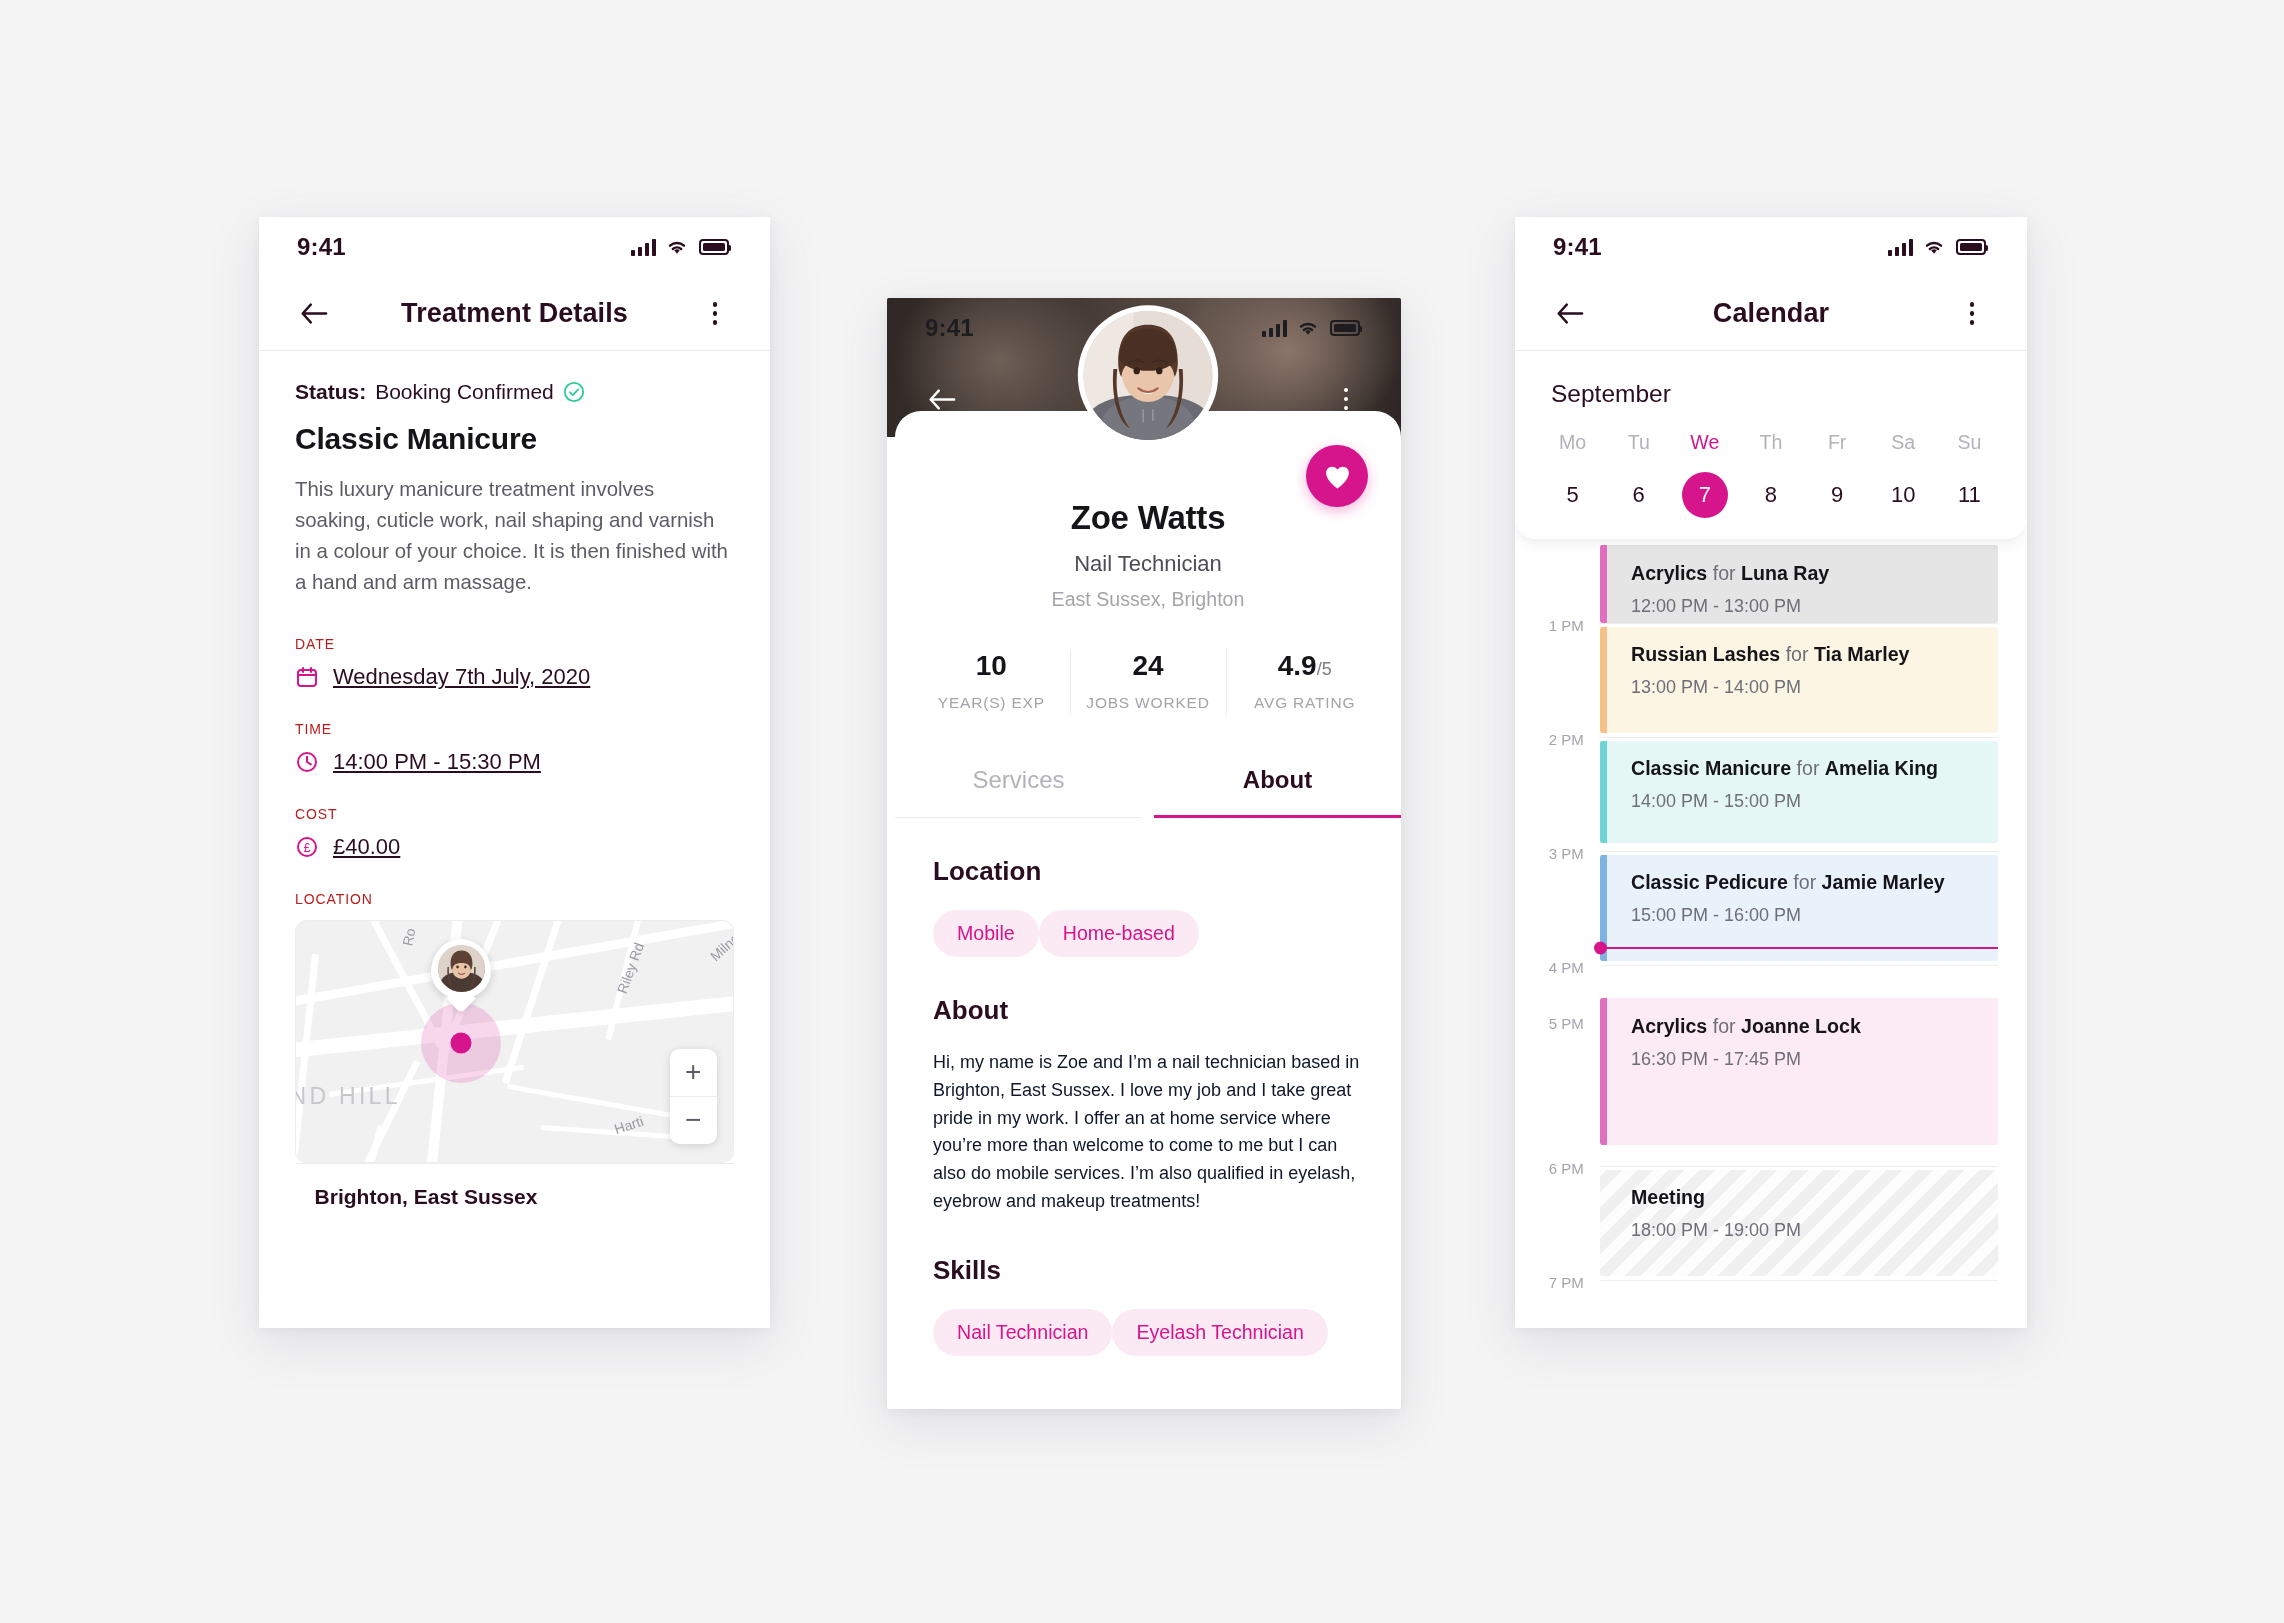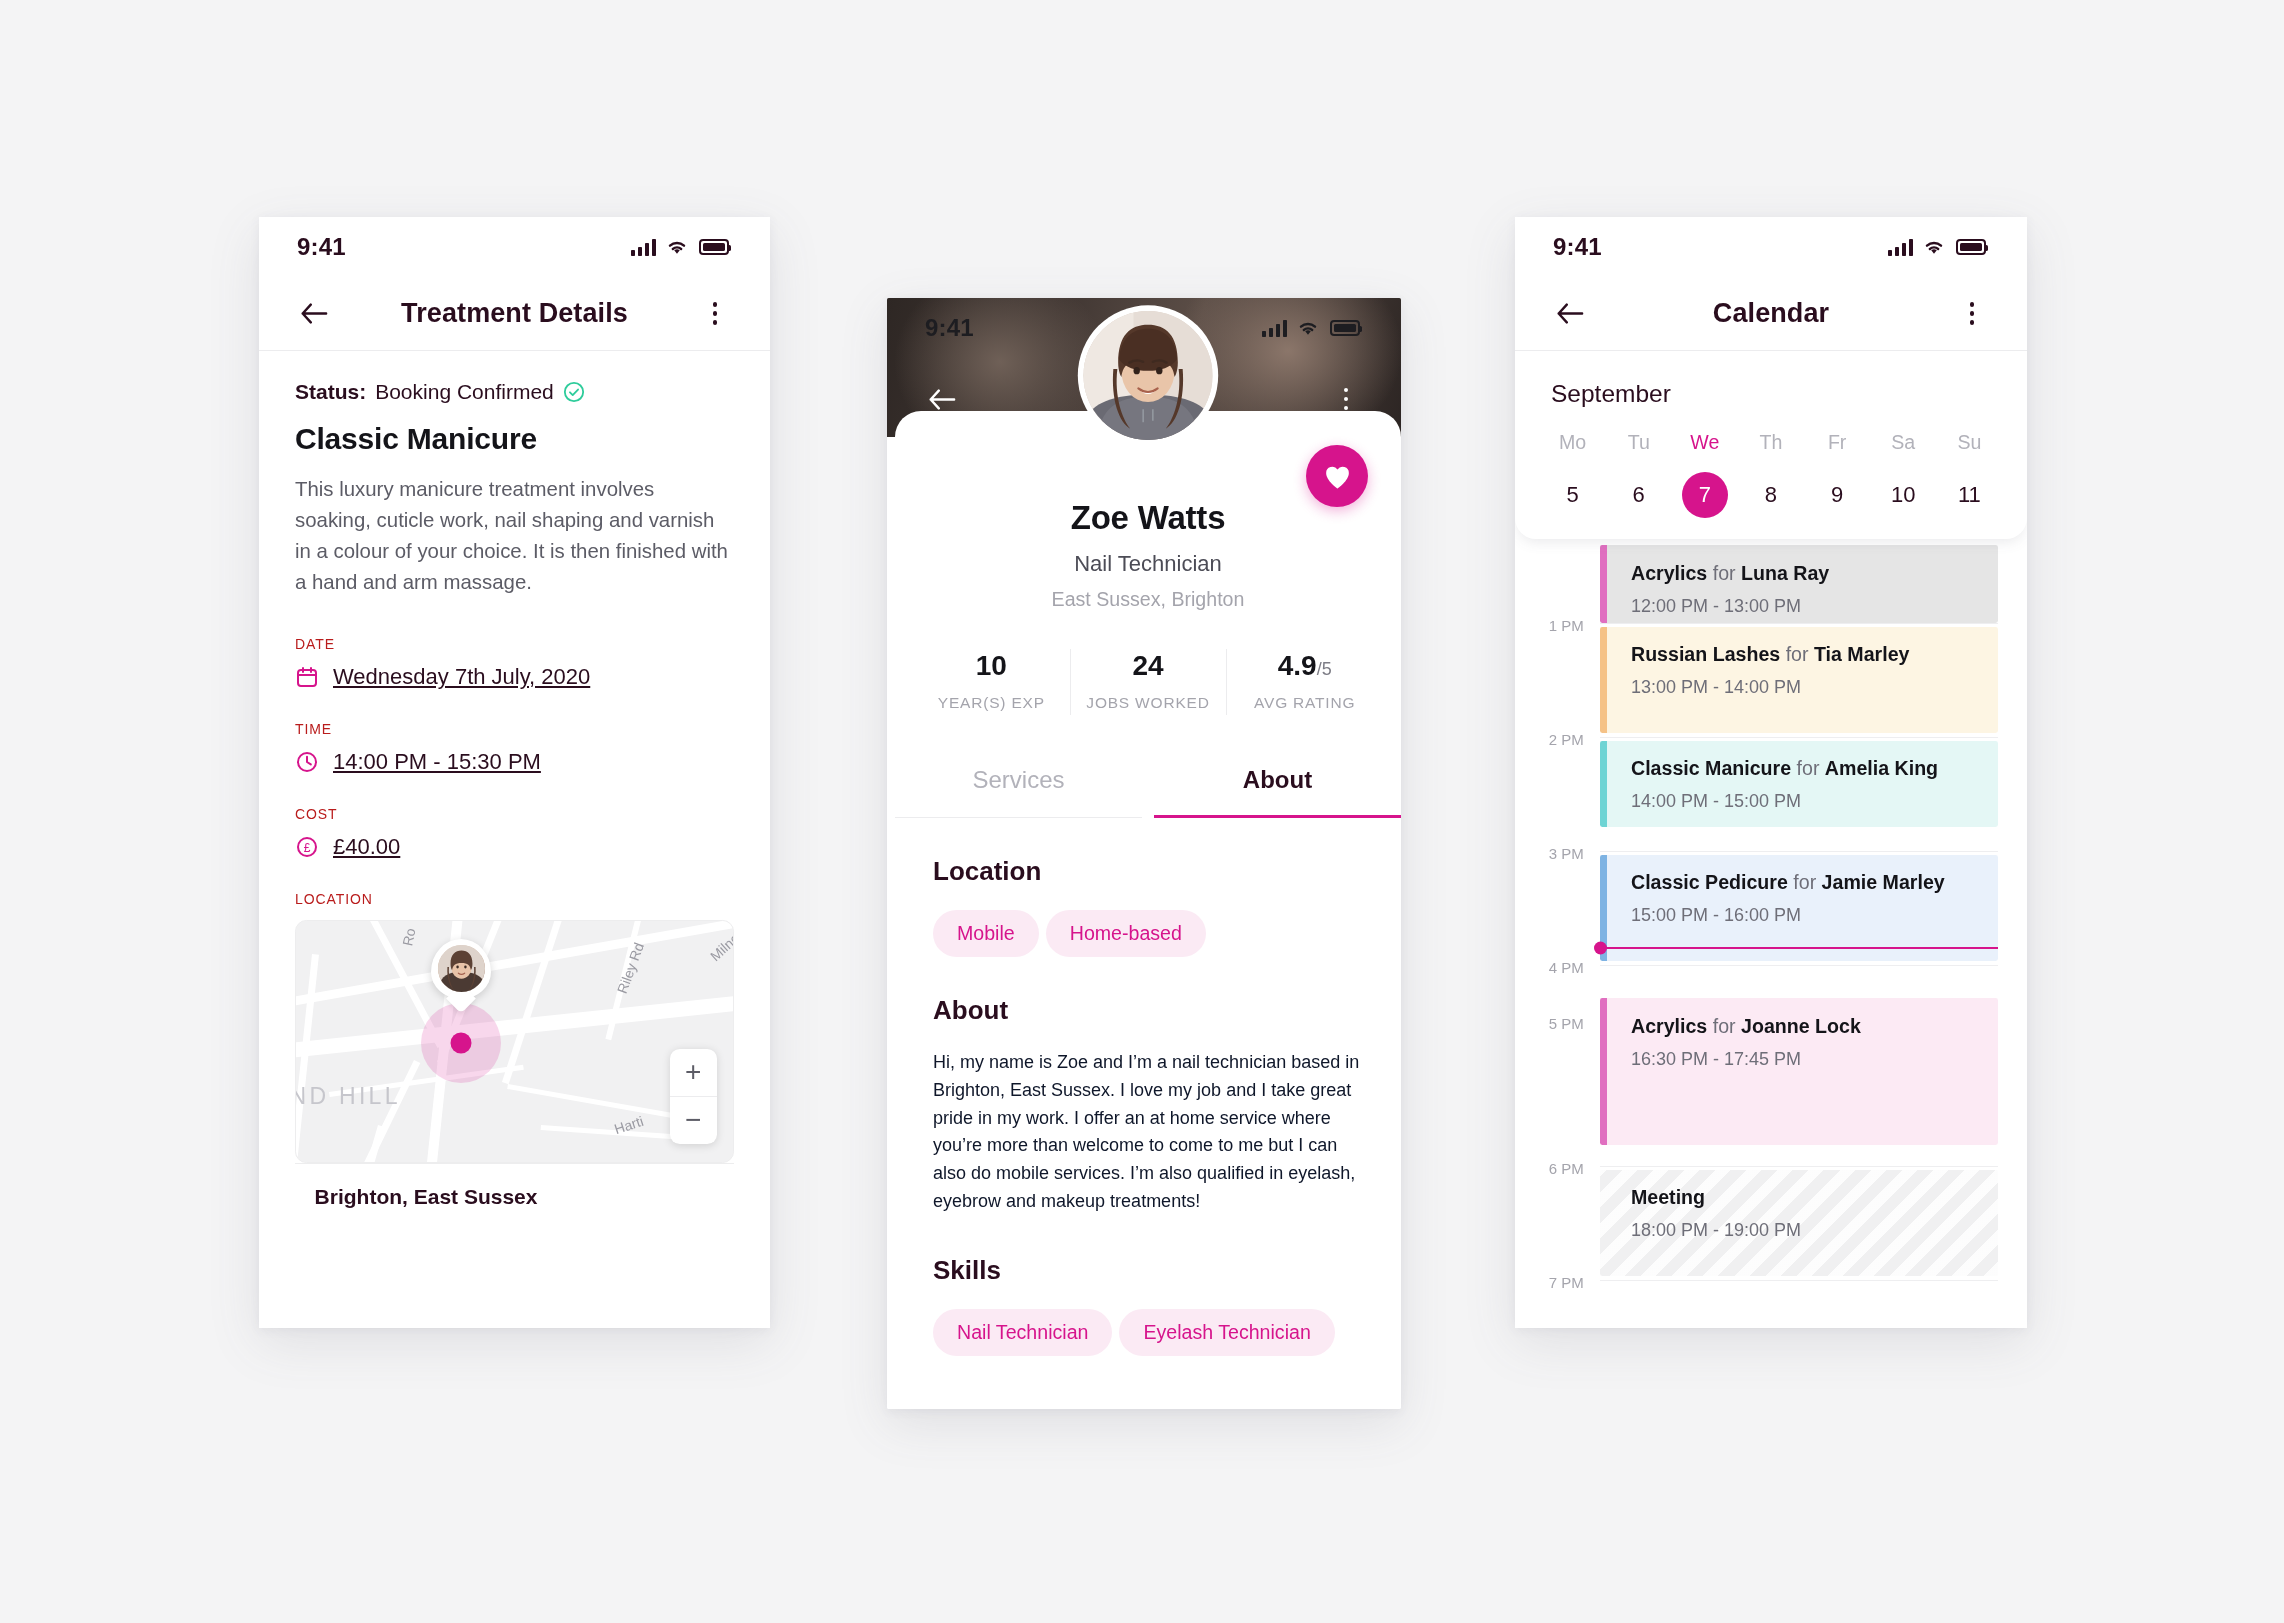--- a/index.html
+++ b/index.html
@@ -173,21 +173,21 @@
   .m-stat .v small{font-size:18px;font-weight:400;color:#7d7d86;}
   .m-stat .k{font-size:15.5px;letter-spacing:0.8px;color:#a4a4ac;margin-top:11.4px;}
   .m-tabs{display:flex;margin-top:33px;gap:12px;}
   .m-tab{
     flex:1;text-align:center;padding:13px 0 21px 0;font-size:24px;color:#b2b2ba;cursor:pointer;
     border-bottom:0.8px solid #ececee;
   }
   .m-tab.active{color:#2a0d1e;font-weight:700;border-bottom:3.3px solid #D6148C;}
   .m-content{padding:38px 38px 0 38px;}
   .m-h2{font-size:26px;font-weight:700;color:#2a0d1e;margin:0 0 23px 0;}
-  .chips{display:flex;gap:7px;flex-wrap:wrap;margin-bottom:38px;}
+  .chips{display:flex;gap:0;flex-wrap:wrap;margin-bottom:38px;}
   .chip{
     background:#FBEAF4;color:#D6148C;border-radius:815px;padding:12.2px 24px;
     font-size:19.6px;cursor:pointer;
   }
   .m-para{font-size:18px;line-height:1.54;color:#0f172a;margin:0 0 39px 0;}
 
   
   .cal-header{
     background:#fff;border-radius:0 0 21px 21px;position:relative;z-index:4;
     box-shadow:0 7.3px 13px -4.9px rgba(90,90,110,.13);
@@ -587,21 +587,21 @@
           </div>
           <div class="ag-line"></div>
         </div>
       </div>
 
       <div class="ag-row" style="height:114px">
         <div class="ag-time">
             <span>3 PM</span>
           </div>
         <div class="ag-col">
-          <div class="evt" style="background:#E4F7F5;margin-top:3.3px;height:86px">
+          <div class="evt" style="background:#E4F7F5;margin-top:3.3px;height:102px">
             <div class="bar" style="background:#6ED4D4"></div>
             <div class="inner">
               <div class="t"><span>Classic Manicure</span><i> for </i><span>Amelia King</span></div>
               <div class="s">14:00 PM - 15:00 PM</div>
             </div>
           </div>
           <div class="ag-line"></div>
         </div>
       </div>
 

